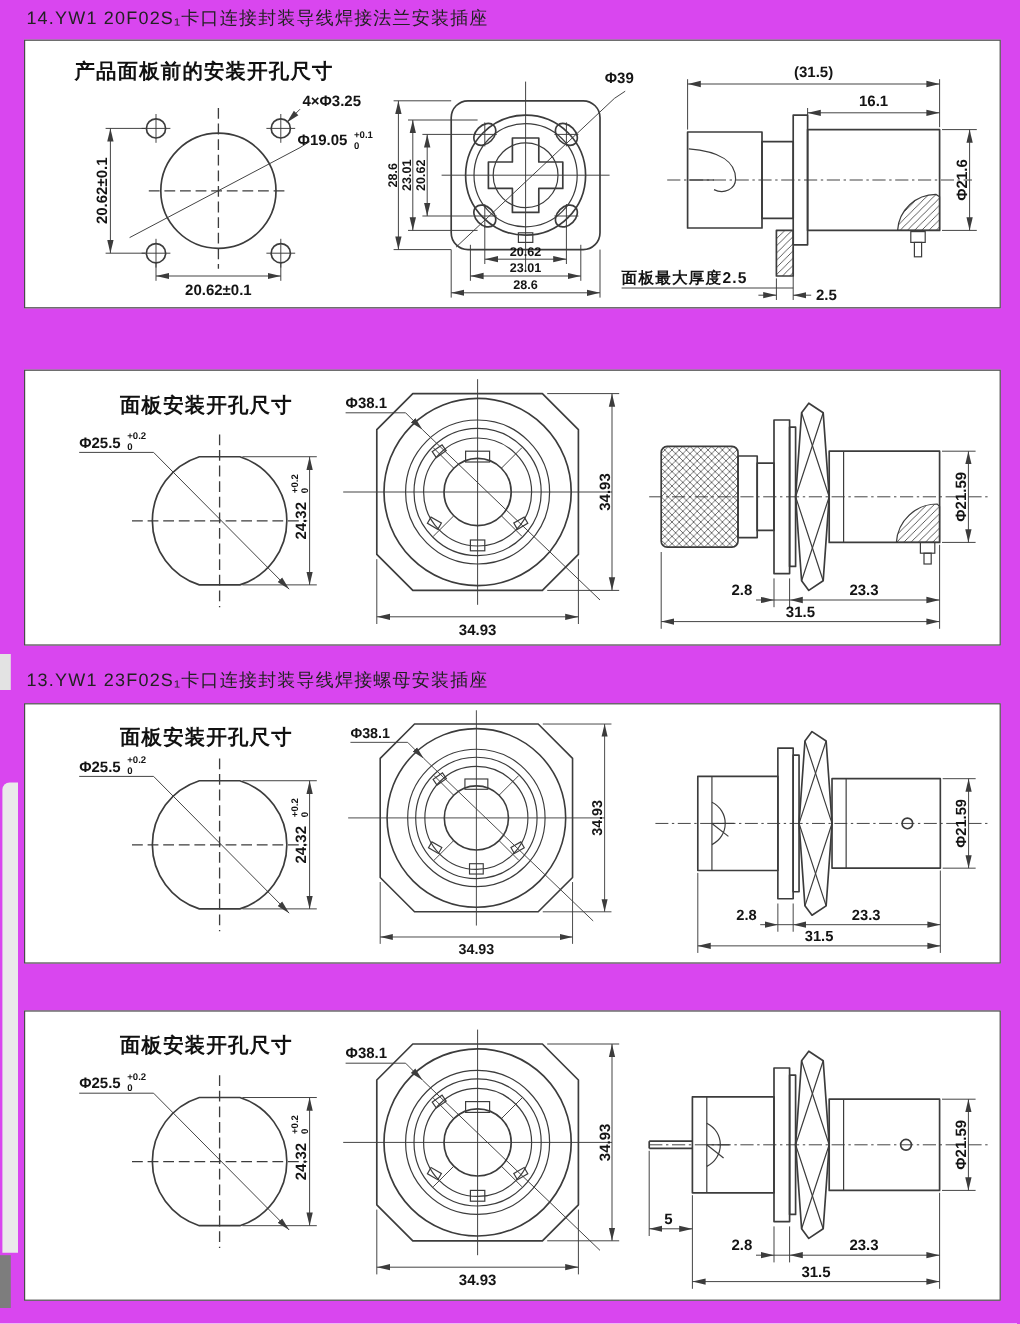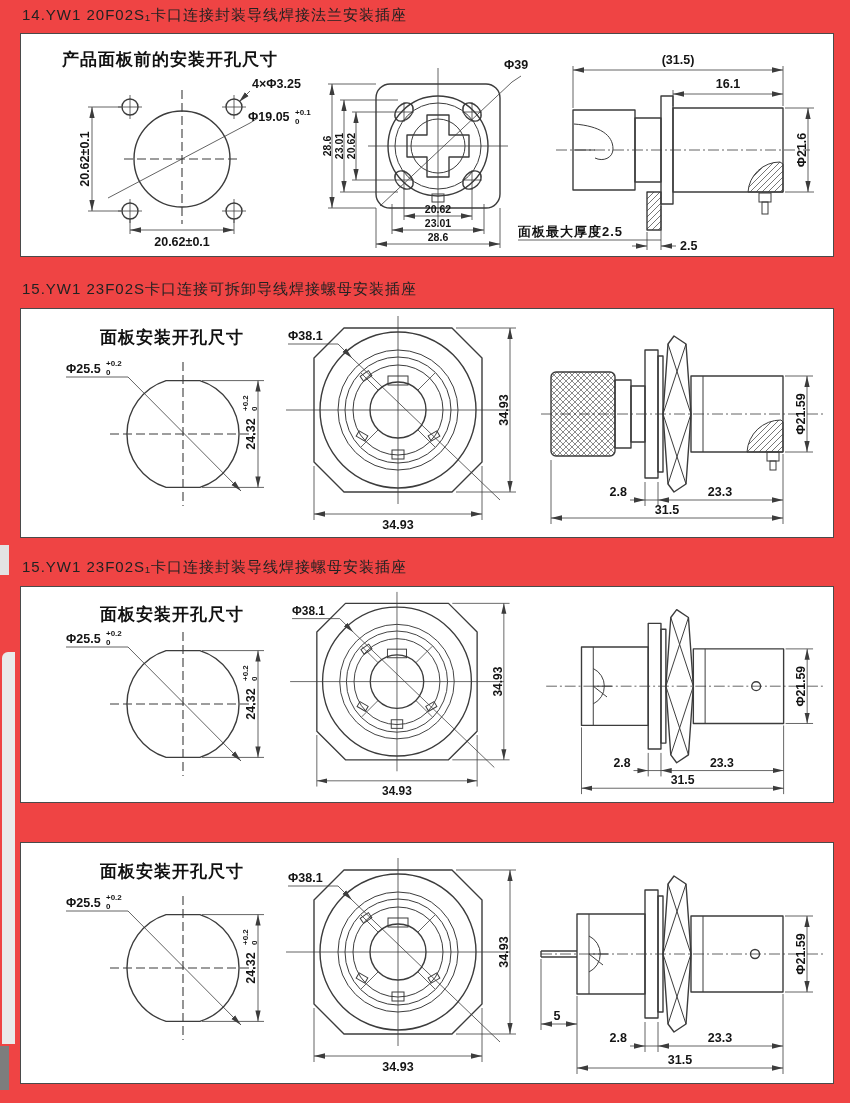--- a/index.html
+++ b/index.html
@@ -1,16 +1,16 @@
 <!DOCTYPE html>
 <html><head>
 <meta charset="utf-8">
 <style>
   html,body{margin:0;padding:0;background:#ffffff;}
-  .page{position:relative;width:850px;height:1103px;background:#ef4444;overflow:hidden;
+  .page{position:relative;width:850px;height:1103px;background:#d946ef;overflow:hidden;
         font-family:"Liberation Sans",sans-serif;}
   .sec-title{position:absolute;font-size:15px;color:#222;letter-spacing:1px;white-space:nowrap;}
   .box{position:absolute;border:1.6px solid #4a4a4a;background:#fff;}
   .ptitle{position:absolute;font-size:17px;font-weight:700;color:#111;text-align:left;letter-spacing:1px;}
   svg{position:absolute;overflow:visible;}
   .ln{fill:none;stroke:#3c3c3c;stroke-width:1.4;stroke-linejoin:round;}
   .l2{fill:none;stroke:#3c3c3c;stroke-width:1;}
   .tn{fill:none;stroke:#3c3c3c;stroke-width:0.8;}
   .cl{fill:none;stroke:#3c3c3c;stroke-width:0.8;stroke-dasharray:11 3 2 3;}
   .dsh{fill:none;stroke:#3c3c3c;stroke-width:1.1;stroke-dasharray:9 4;}
@@ -209,21 +209,20 @@
       </g>
     <text class="zh2" x="0" y="196">面板最大厚度2.5</text>
     <line class="tn" x1="0" y1="200" x2="143" y2="200"></line>
     <line class="tn" x1="129" y1="192" x2="129" y2="210"></line>
     <line class="tn" x1="143" y1="166" x2="143" y2="210"></line>
     <line class="tn" x1="114" y1="206" x2="129" y2="206" marker-end="url(#arw)"></line>
     <line class="tn" x1="158" y1="206" x2="143" y2="206" marker-end="url(#arw)"></line>
     <text class="dt" x="162" y="210">2.5</text>
   </svg>
 
-  <div class="sec-title" style="left:22px;top:280px;">15.YW1 23F02S卡口连接可拆卸导线焊接螺母安装插座</div>
   <div class="box" style="left:20px;top:308px;width:812px;height:228px;"></div>
   <div class="ptitle" style="left:100px;top:326px;width:250px;">面板安装开孔尺寸</div>
 
   <svg style="left:58px;top:342px;" width="250" height="185" viewBox="0 0 250 185">
     <use href="#gD"></use>
     <text class="dt" x="8" y="31">Φ25.5</text>
     <text class="tol" x="48" y="24">+0.2</text>
     <text class="tol" x="48" y="33">0</text>
     <g transform="rotate(-90 193 92)">
       <text class="dt" x="193" y="96" text-anchor="middle">24.32</text>
@@ -268,21 +267,21 @@
     <line class="tn" x1="250" y1="136" x2="250" y2="206"></line>
     <line class="tn" x1="97" y1="182" x2="112" y2="182" marker-end="url(#arw)"></line>
     <line class="tn" x1="112" y1="182" x2="125" y2="182"></line>
     <line class="tn" x1="125" y1="182" x2="250" y2="182" marker-start="url(#arw)" marker-end="url(#arw)"></line>
     <text class="dt" x="94" y="178" text-anchor="end">2.8</text>
     <text class="dt" x="187" y="178" text-anchor="middle">23.3</text>
     <line class="tn" x1="18" y1="200" x2="250" y2="200" marker-start="url(#arw)" marker-end="url(#arw)"></line>
     <text class="dt" x="134" y="196" text-anchor="middle">31.5</text>
   </svg>
 
-  <div class="sec-title" style="left:22px;top:558px;">15.YW1 23F02S₁卡口连接封装导线焊接螺母安装插座</div>
+  <div class="sec-title" style="left:22px;top:558px;">13.YW1 23F02S₁卡口连接封装导线焊接螺母安装插座</div>
   <div class="box" style="left:20px;top:586px;width:812px;height:215px;"></div>
   <div class="ptitle" style="left:100px;top:603px;width:250px;">面板安装开孔尺寸</div>
 
   <svg style="left:58px;top:612px;" width="250" height="185" viewBox="0 0 250 185">
     <use href="#gD"></use>
     <text class="dt" x="8" y="31">Φ25.5</text>
     <text class="tol" x="48" y="24">+0.2</text>
     <text class="tol" x="48" y="33">0</text>
     <g transform="rotate(-90 193 92)">
       <text class="dt" x="193" y="96" text-anchor="middle">24.32</text>

